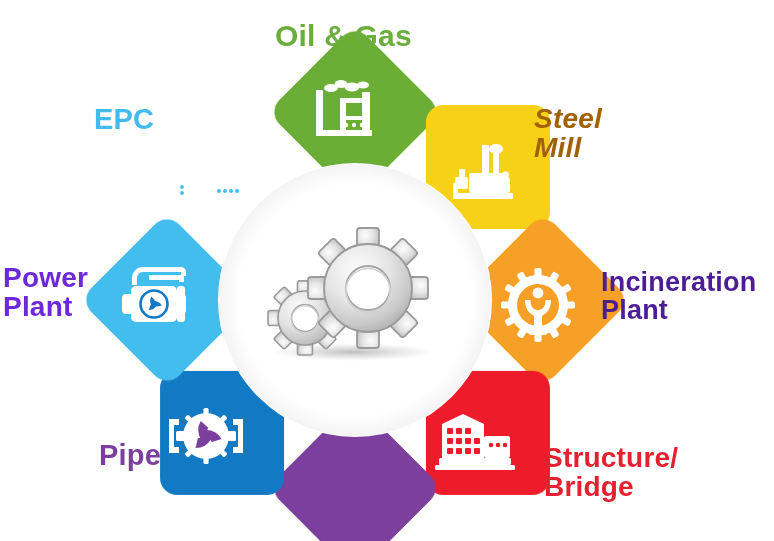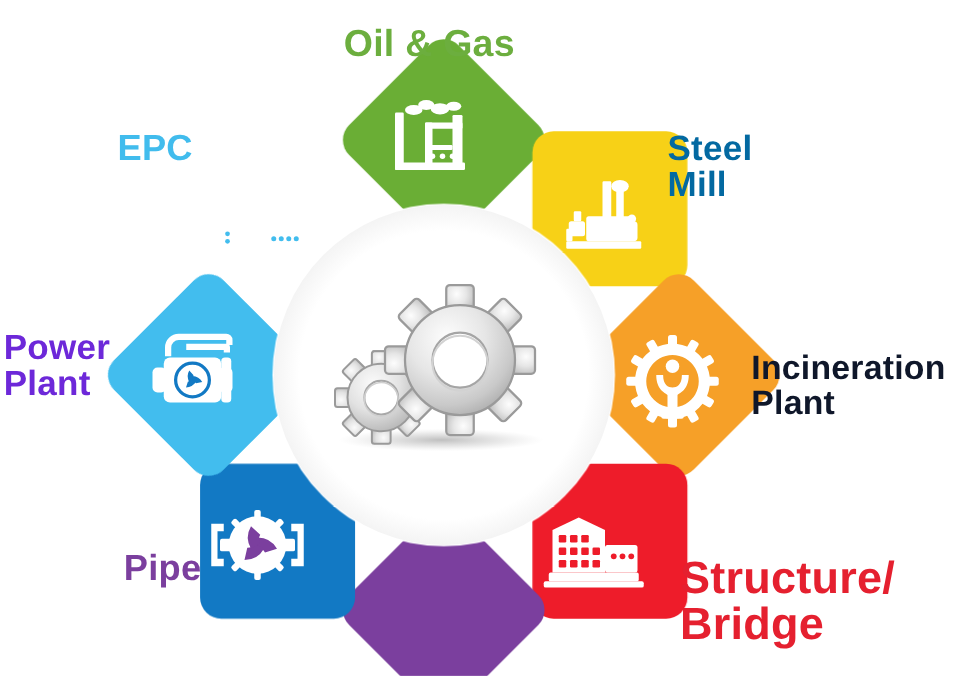--- a/index.html
+++ b/index.html
@@ -14,23 +14,23 @@
   #wheel{position:absolute;left:0;top:0;}
   .label{
     position:absolute;
     font-weight:bold;
     line-height:1.04;
     letter-spacing:0.2px;
     white-space:pre-line;
     font-family:"Liberation Sans", sans-serif;
   }
   .lbl-oilgas      {left:275px; top:20px;  font-size:30px; color:#6cae3e;}
-  .lbl-steelmill   {left:534px; top:104px; font-size:28px; color:#0369a1;}
-  .lbl-incin       {left:601px; top:280px; font-size:27px; color:#0f172a;}
-  .lbl-structure   {left:544px; top:443px; font-size:36px; color:#e5202f;}
+  .lbl-steelmill   {left:534px; top:104px; font-size:28px; color:#a16207;font-style:italic;}
+  .lbl-incin       {left:601px; top:268px; font-size:27px; color:#4c1d95;}
+  .lbl-structure   {left:544px; top:443px; font-size:28px; color:#e5202f;}
   .lbl-pipe        {left:75px;  top:440px; font-size:29px; color:#7b3f9e;margin-left:24px;}
   .lbl-power       {left:3px;   top:263px; font-size:28px; color:#6d28d9;
                     text-align:left;}
   .lbl-epc         {left:94px;  top:104px; font-size:29px; color:#41bced;text-align:right;}
 </style>
 </head>
 <body>
 
 <div id="stage">
 

